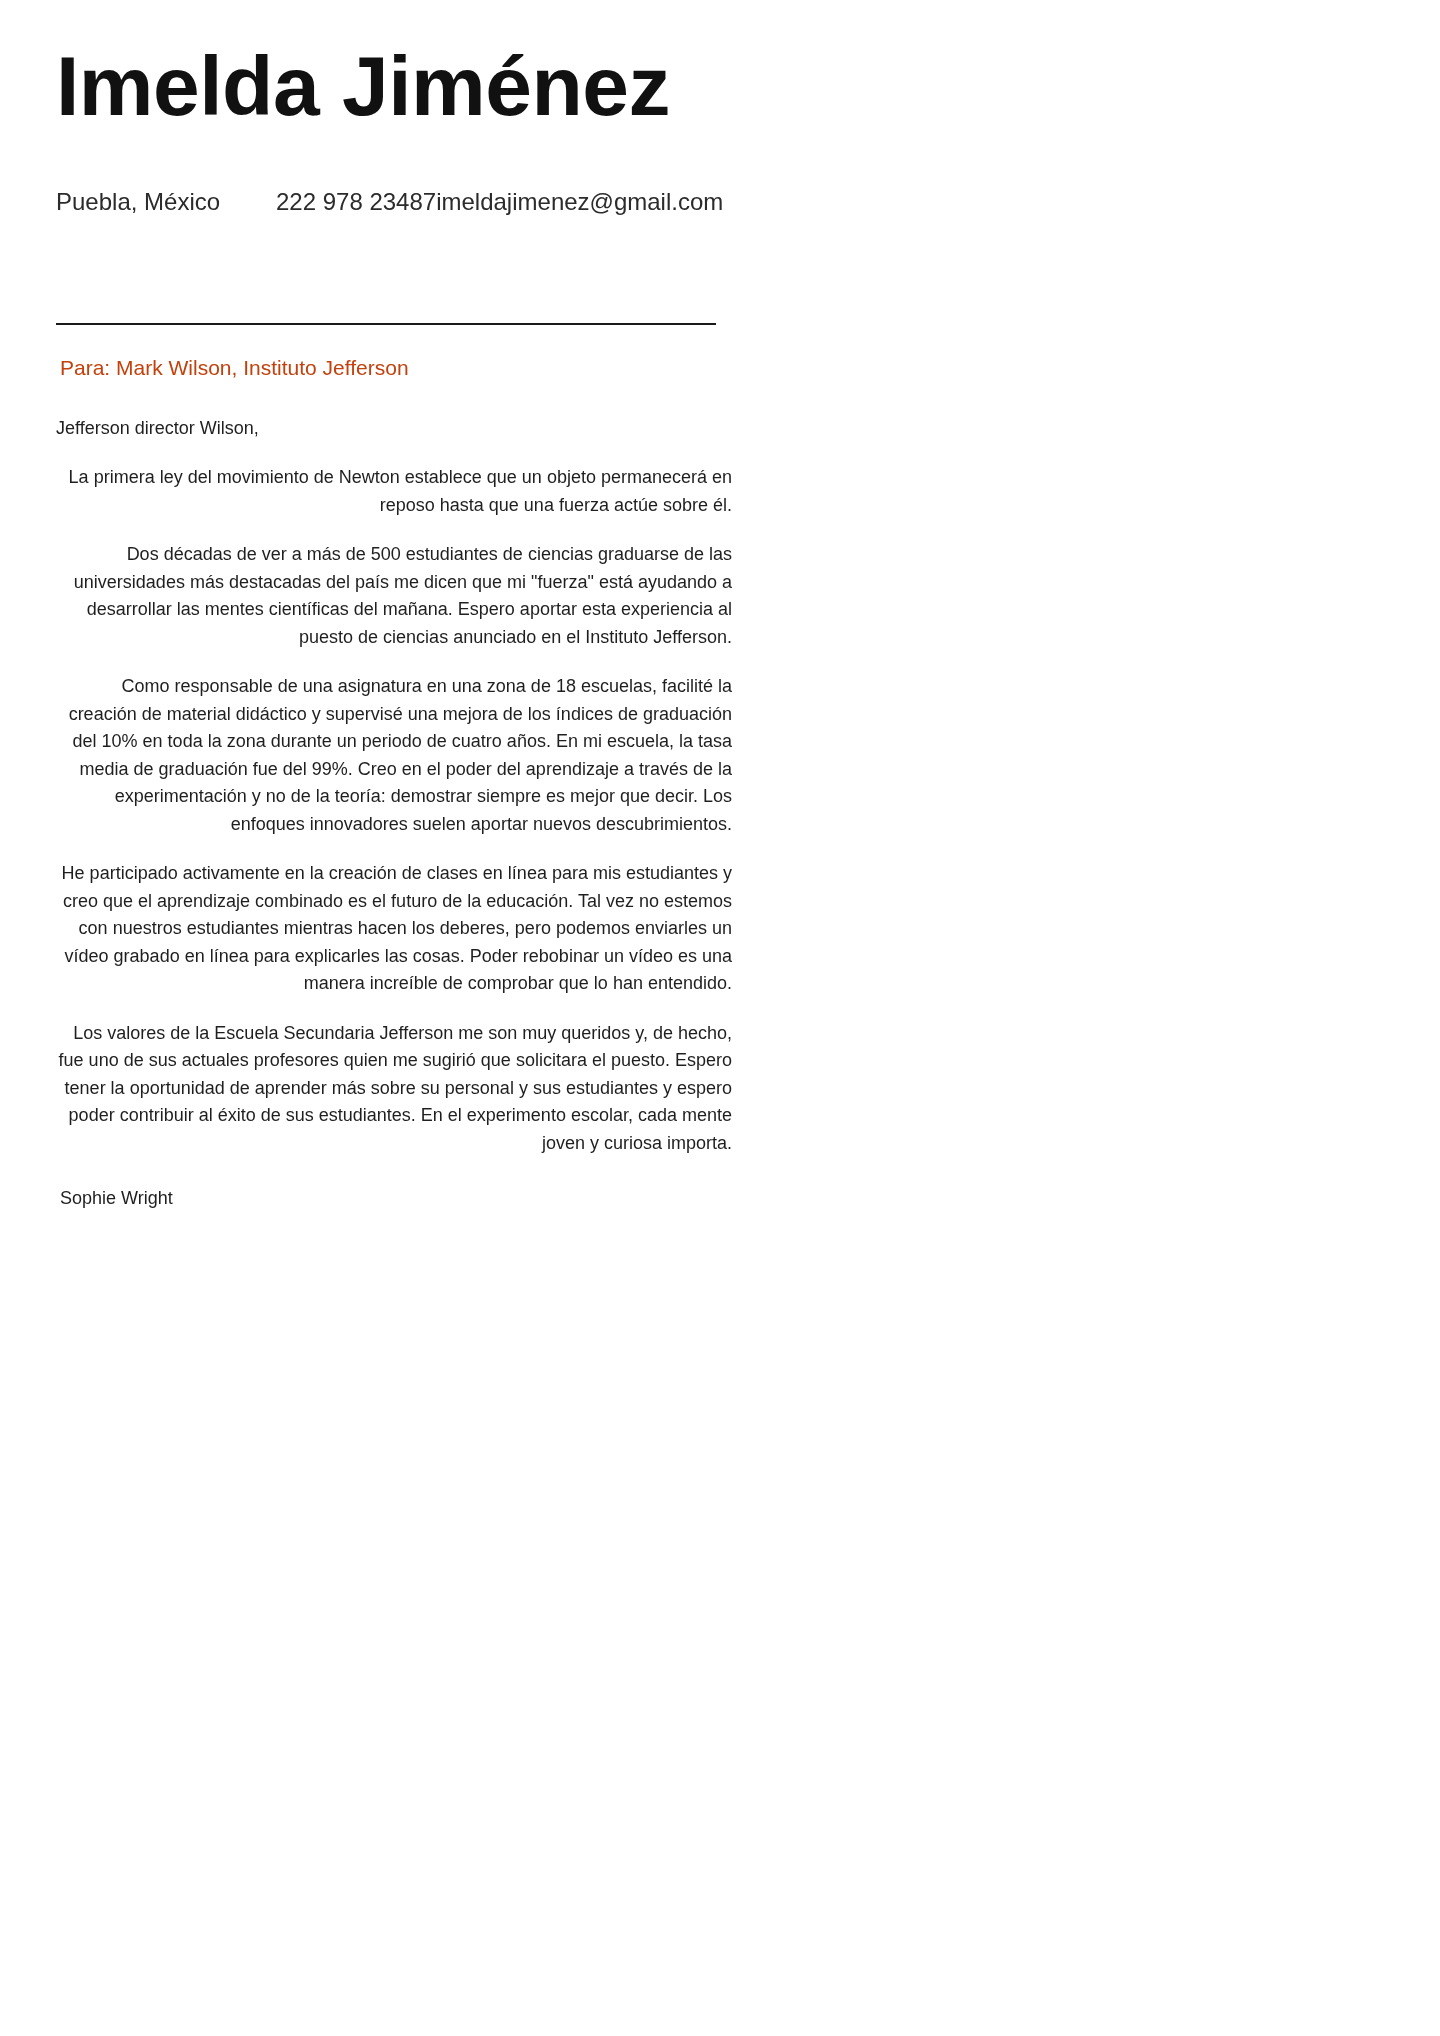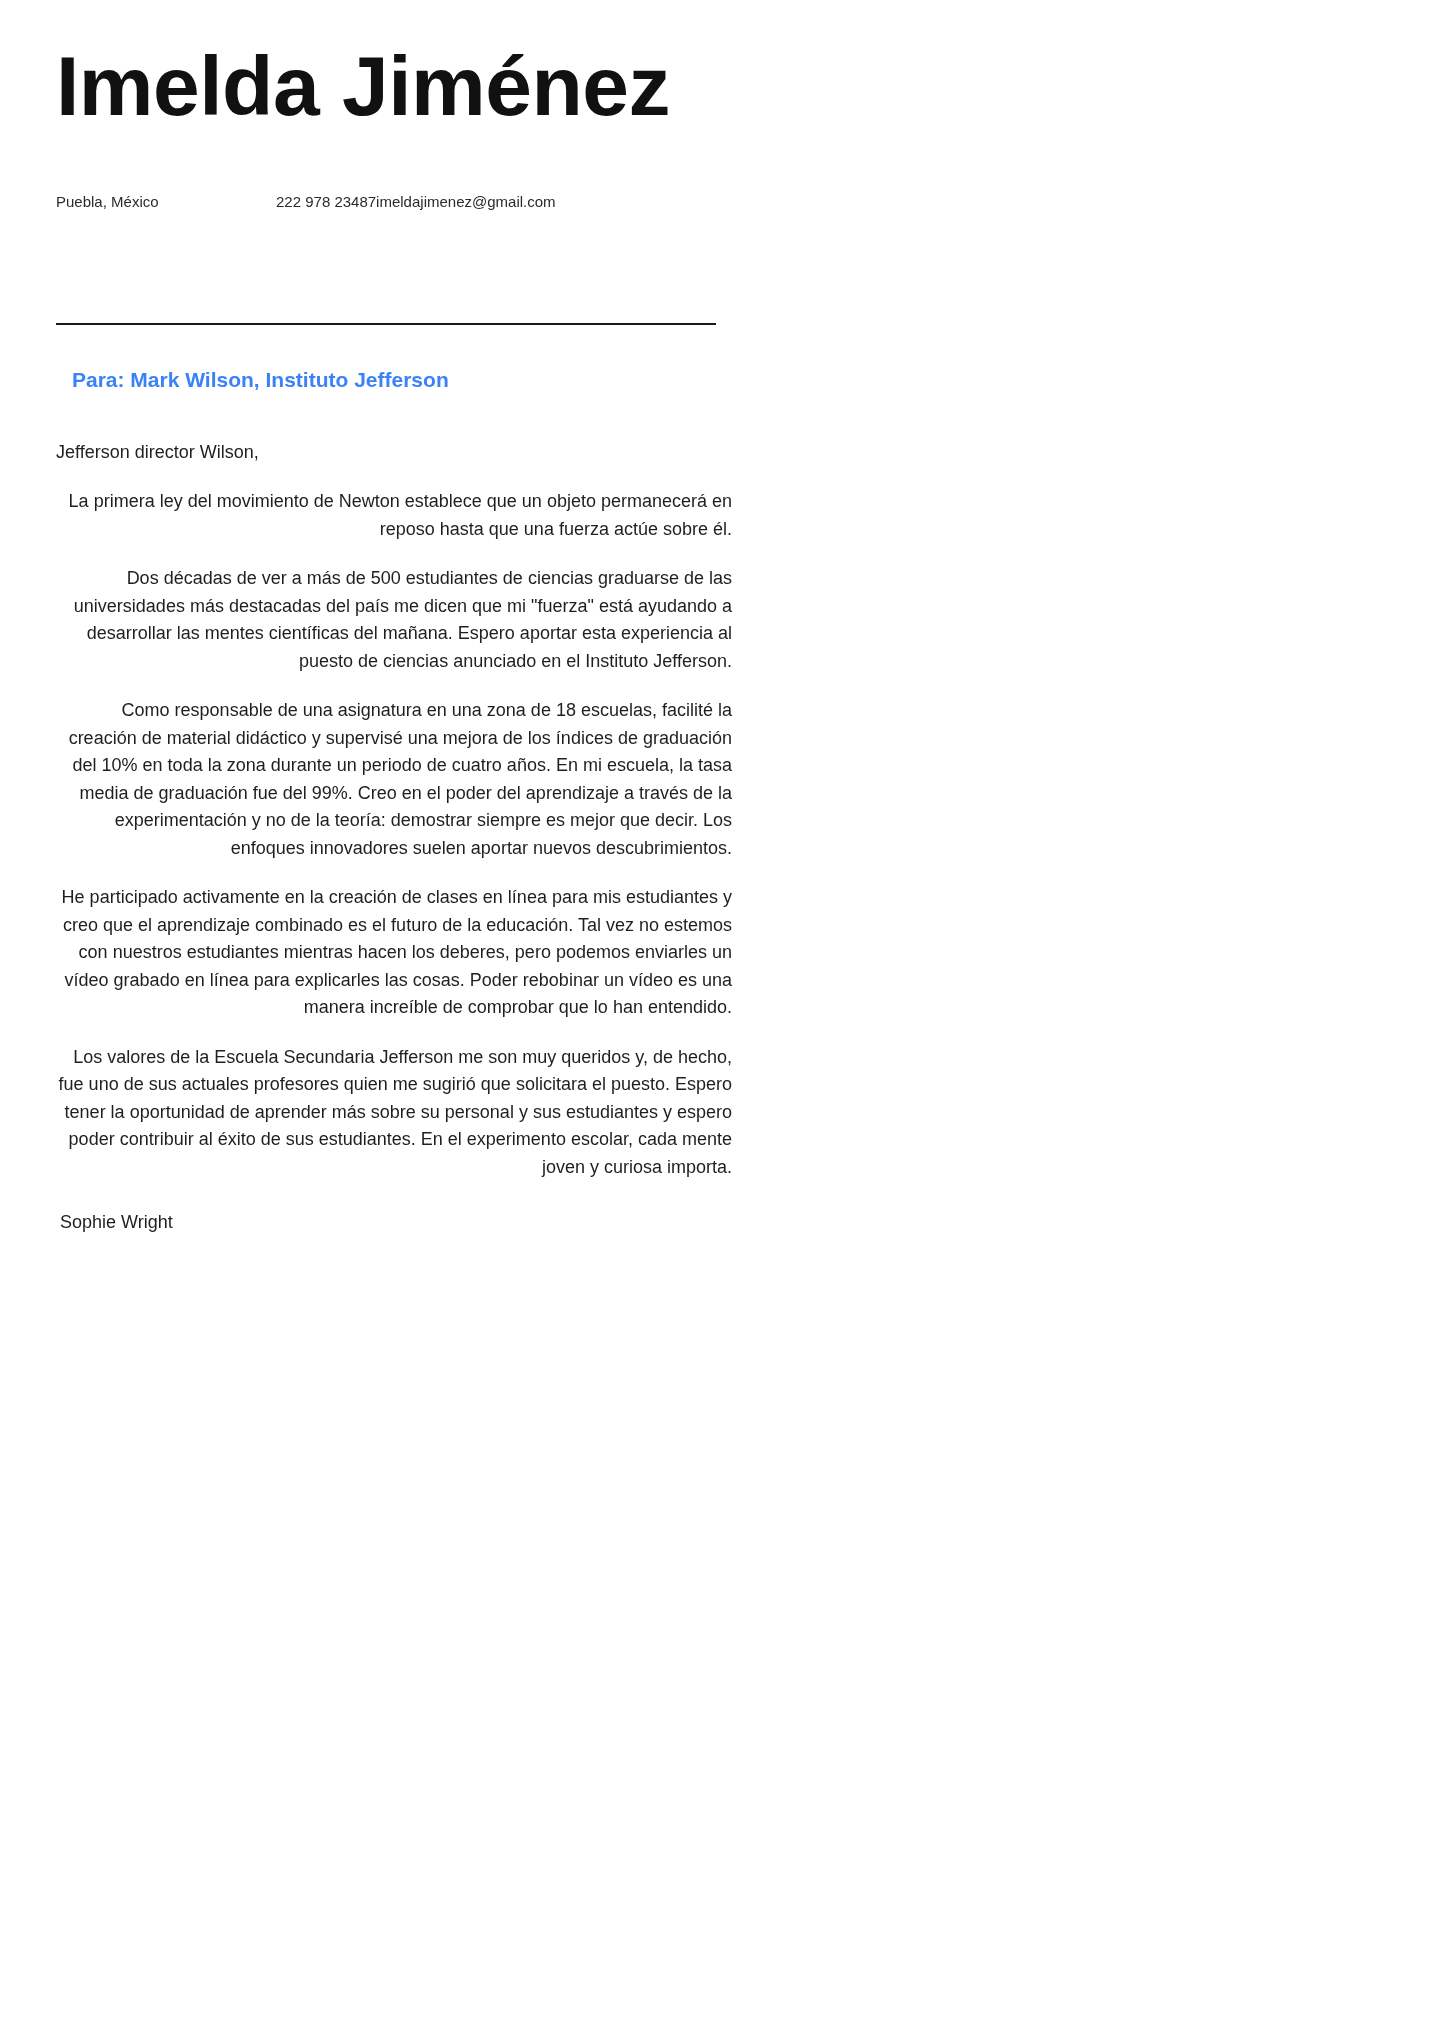--- a/index.html
+++ b/index.html
@@ -38,21 +38,21 @@
     font-weight: 700;
     letter-spacing: -0.5px;
     color: #111111;
   }
 
   .contact-block {
     display: flex;
     flex-direction: row;
     align-items: flex-start;
     padding: 52px 0 0 56px;
-    font-size: 15px;
+    font-size: 24px;
     line-height: 31px;
     color: #2b2b2b;
   }
   .contact-col-location {
     width: 220px;
     flex: 0 0 220px;
   }
   .contact-col-details {
     display: flex;
   }
@@ -70,26 +70,25 @@
     background: #1a1a1a;
   }
 
   
   .letter {
     padding: 0 0 0 56px;
     width: 676px;
     box-sizing: content-box;
   }
   .recipient {
-    margin: 16px;
+    margin: 4px;
     padding: 24px 0 0 0;
     font-size: 21px;
     line-height: 30px;
-    color: #3b82f6;
-    font-weight: bold;
+    color: #c2410c;
   }
   .salutation {
     margin: 0;
     padding: 28px 0 0 0;
     font-size: 18px;
     line-height: 27px;
     color: #1f1f1f;
   }
   .body-paragraph {
     margin: 0;

